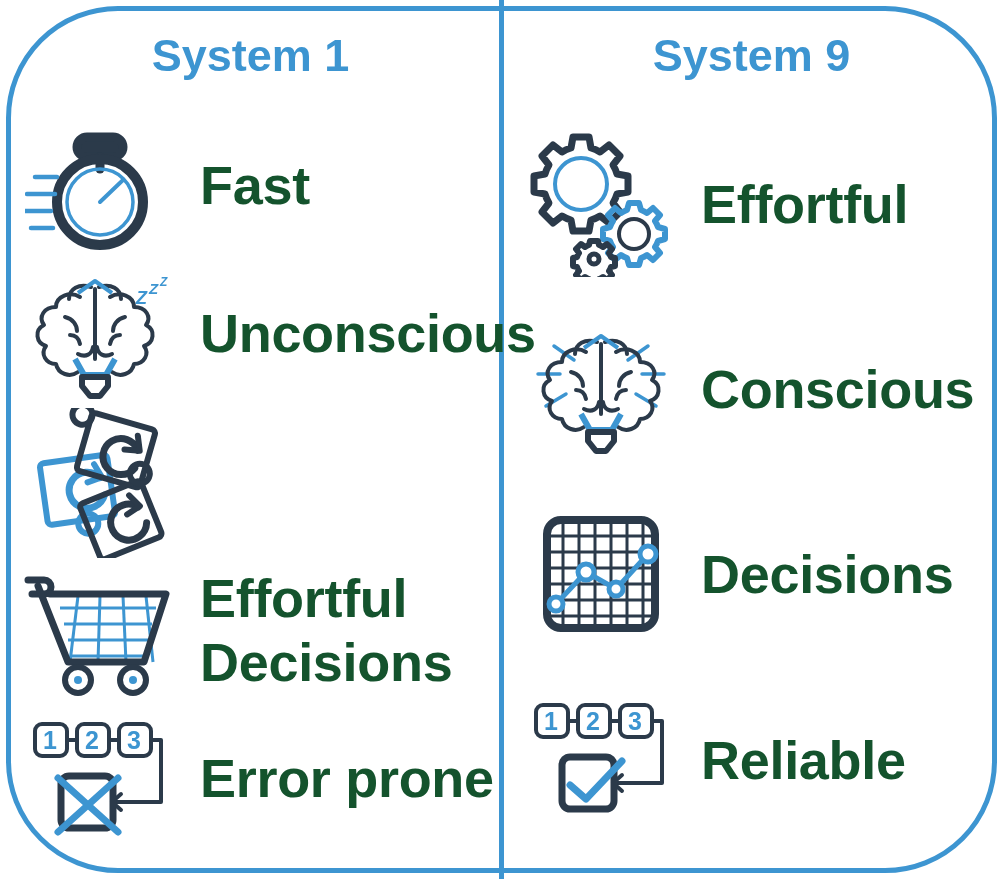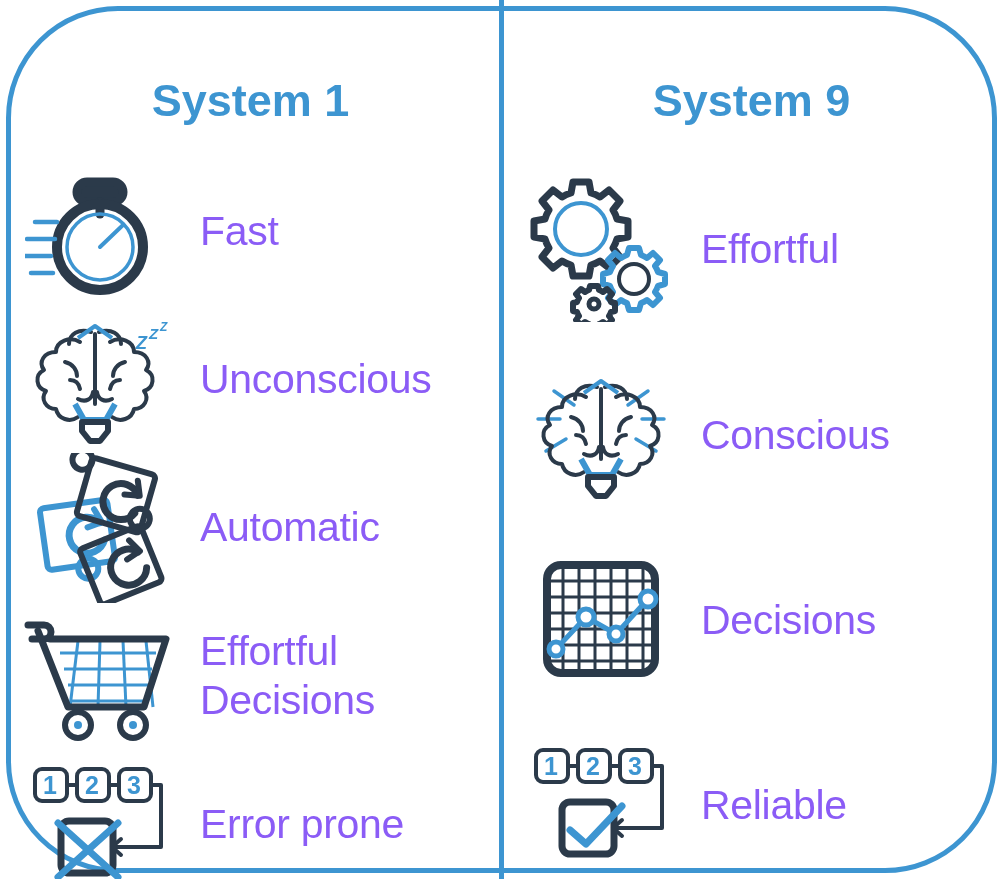--- a/index.html
+++ b/index.html
@@ -31,21 +31,20 @@
     left: 499px;
     top: 0px;
     width: 5px;
     height: 879px;
     background: #3d95d1;
   }
   .columns {
     position: absolute;
     inset: 0;
     display: flex;
-    margin-top: 45px;
   }
   .column {
     position: relative;
     width: 501px;
     height: 879px;
     display: flex;
     flex-direction: column;
   }
   .col-title {
     height: 112px;
@@ -72,24 +71,25 @@
     width: 200px;
     min-width: 200px;
     height: 130px;
     display: flex;
     align-items: center;
     justify-content: center;
   }
   .icon-cell svg { display: block; }
   .label-cell {
     flex: 1;
-    font-size: 41px;
-    color: #8b5cf6;
+    font-size: 54px;
+    color: #14532d;
     line-height: 1.18;
     letter-spacing: -0.3px;
+    font-weight: bold;
   }
   .label-cell .l2 { display: block; }
 </style>
 </head>
 <body>
 
 <div id="root">
 
   <div class="panel-frame"></div>
   <div class="divider"></div>
@@ -175,23 +175,20 @@
                 <circle cx="49" cy="17" r="10" fill="none" stroke="#2b3a4a" stroke-width="6"></circle>
               </g>
 
               <g transform="rotate(-22 96 110)">
                 <rect x="62" y="82" width="66" height="60" rx="4" fill="none" stroke="#2b3a4a" stroke-width="6"></rect>
                 <path d="M116 106 a18 18 0 1 0 2 18" fill="none" stroke="#2b3a4a" stroke-width="7" stroke-linecap="round"></path>
                 <path d="M112 92 l6 14 l-15 3" fill="none" stroke="#2b3a4a" stroke-width="6" stroke-linejoin="round" stroke-linecap="round"></path>
                 <circle cx="130" cy="76" r="10" fill="none" stroke="#2b3a4a" stroke-width="6"></circle>
               </g>
             </svg>
-          </div>
-          <div class="label-cell">
-            <span>Automatic</span>
           </div>
         </div>
 
         <div class="row">
           <div class="icon-cell">
             <svg width="160" height="130" viewBox="0 0 160 130">
               <g stroke="#3d95d1" stroke-width="3" fill="none">
                 <path d="M40 42 h96"></path>
                 <path d="M44 58 h88"></path>
                 <path d="M48 74 h80"></path>

